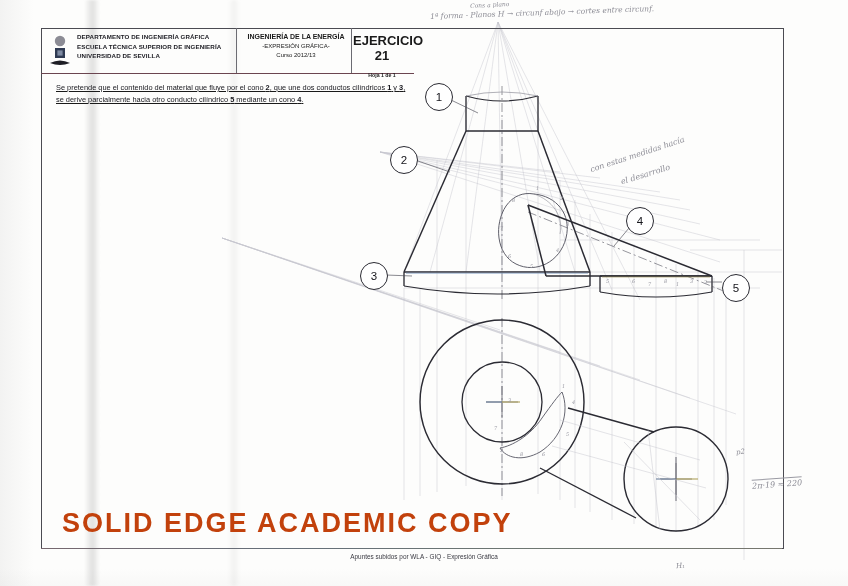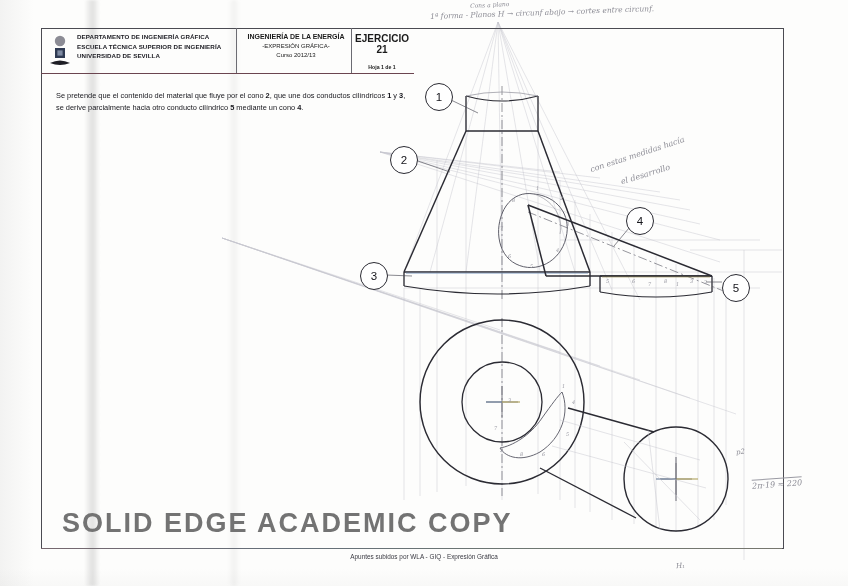--- a/index.html
+++ b/index.html
@@ -31,44 +31,44 @@
      border-bottom:1.4px solid #6b4550;}
   .tb-sep{position:absolute;top:0;width:1.2px;height:45px;background:#6b6b72;}
   #tb-logo{position:absolute;left:6px;top:5px;width:26px;height:36px;}
   #tb-col1{position:absolute;left:36px;top:4px;width:160px;}
   #tb-col1 div{font-size:6.2px;font-weight:bold;letter-spacing:.1px;line-height:9.6px;color:#1b1b22;}
   #tb-col2{position:absolute;left:200px;top:4px;width:110px;text-align:center;}
   .tb-t1{font-size:7px;font-weight:bold;line-height:10px;}
   .tb-t2{font-size:6px;line-height:9px;}
   .tb-t3{font-size:6px;line-height:9.5px;}
   #tb-col3{position:absolute;left:312px;top:5px;width:58px;text-align:center;}
-  .tb-ej{font-size:10px;font-weight:bold;}
+  .tb-ej{font-size:13px;font-weight:bold;}
   .tb-hoja{font-size:5.2px;font-weight:bold;margin-top:9px;}
 
   
-  #statement{position:absolute;left:56px;top:90px;width:350px;}
+  #statement{position:absolute;left:56px;top:82px;width:350px;text-decoration:underline;}
   #statement p{margin:0;font-size:7.4px;line-height:11.6px;color:#16161c;}
   #statement p.gap{margin-top:13px;}
   #statement b{font-weight:bold;}
 
   
   #draw{position:absolute;left:0;top:0;width:848px;height:586px;}
 
   
   .balloon{position:absolute;width:26px;height:26px;border:1.3px solid #2b2b33;
      border-radius:50%;background:#ffffff;display:flex;align-items:center;
      justify-content:center;font-size:11.5px;color:#15151b;}
 
   
   .hand{position:absolute;font-family:"DejaVu Serif",serif;color:#8d8d96;
      font-style:italic;white-space:nowrap;}
 
   
   #watermark{position:absolute;left:62px;top:508px;font-size:27px;
-     letter-spacing:2px;color:#737373;font-weight:bold;white-space:nowrap;}
+     letter-spacing:2px;color:#c2410c;font-weight:bold;white-space:nowrap;}
 
   
   #footer{position:absolute;left:0;top:553px;width:848px;text-align:center;
      font-size:6.4px;color:#3a3a42;}
   #footer-rule{position:absolute;left:41px;top:548px;width:741px;height:1px;
      background:linear-gradient(90deg,#9a7f86,#7a8d9a,#8a9a8a,#9a9a86);opacity:.55;}
 </style>
 </head>
 <body>
 

